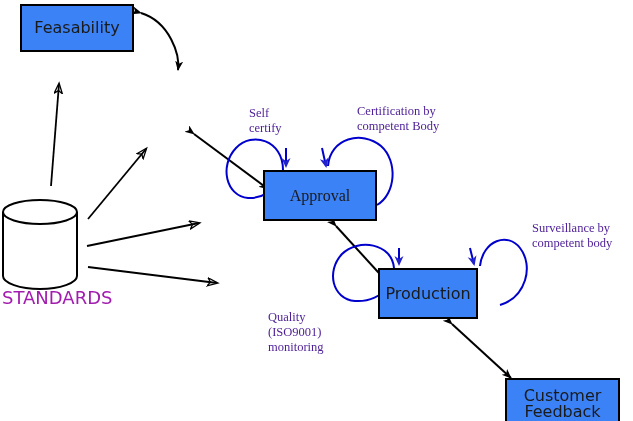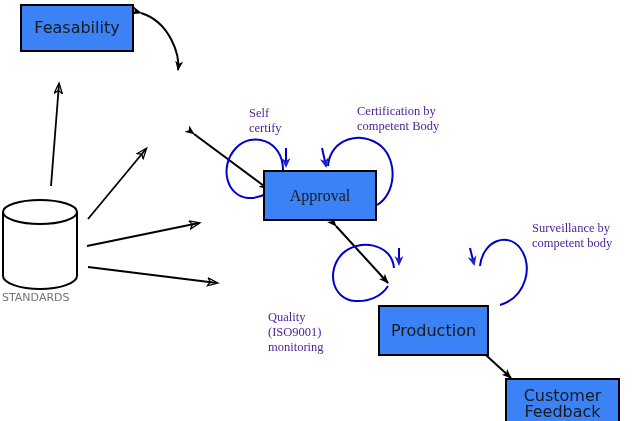--- a/index.html
+++ b/index.html
@@ -39,22 +39,22 @@
   .annotation {
     position: absolute;
     color: #4c1d95;
     font-size: 12.5px;
     line-height: 15px;
     font-family: Liberation Serif, serif;
     white-space: pre-line;
   }
   .store-label {
     position: absolute;
-    color: #737373;
-    font-size: 11px;
+    color: #a21caf;
+    font-size: 18px;
     line-height: 14px;
     font-family: "DejaVu Sans", sans-serif;
     white-space: nowrap;
   }
 </style>
 </head>
 <body>
 
 <div id="canvas">
 
@@ -131,21 +131,21 @@
 
   <div class="node-box" style="left:20px; top:4px; width:114px; height:48px;">
     <span>Feasability</span>
   </div>
 
 
   <div class="node-box" style="left:263px; top:170px; width:114px; height:51px;font-family:Liberation Serif, serif;">
     <span>Approval</span>
   </div>
 
-  <div class="node-box" style="left:378px; top:268px; width:111px; height:51px;margin-top:37px;">
+  <div class="node-box" style="left:378px; top:268px; width:100px; height:51px;">
     <span>Production</span>
   </div>
 
   <div class="node-box" style="left:505px; top:378px; width:115px; height:51px; white-space:pre-line;">
     <span>Customer
 Feedback</span>
   </div>
 
   <div class="store-label" style="left:2px; top:291px;">STANDARDS</div>
 

